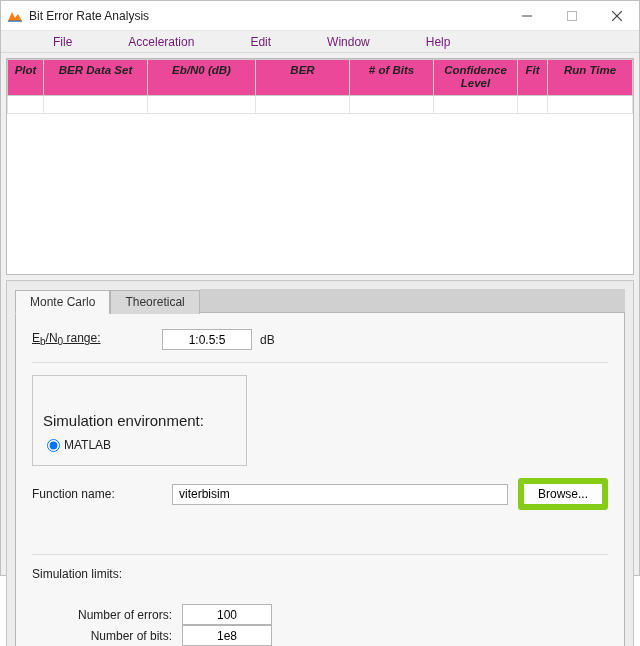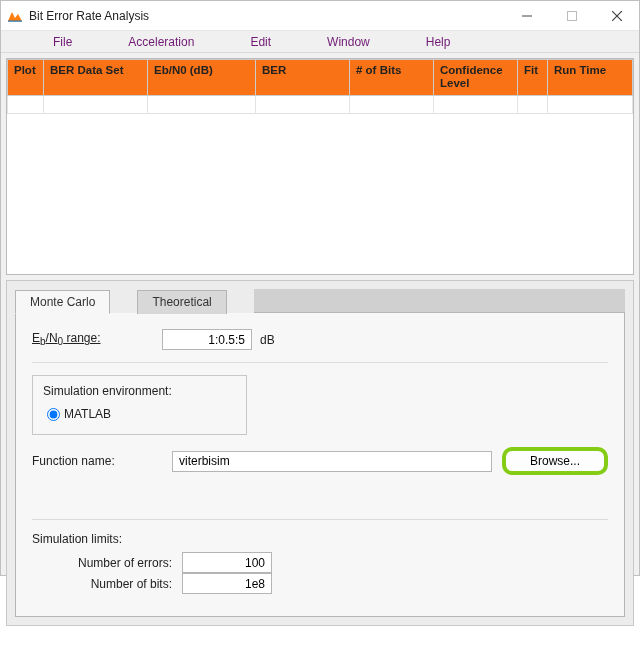--- a/index.html
+++ b/index.html
@@ -49,47 +49,48 @@
     display:flex; flex-direction:column;
     gap:5px;
   }
   
   .tablewrap {
     border:1px solid #bbb;
     background:#fff;
   }
   table.data { border-collapse:collapse; width:100%; table-layout:fixed; }
   table.data th {
-    background:#f97316;
+    background:#ec4899;
     border:1px solid #ccc;
     font-size:11.5px; font-weight:bold;
-    text-align:left; padding:4px 6px;
+    text-align:center; padding:4px 6px;
     height:36px;
     vertical-align:top;
     line-height:1.15;
+    font-style:italic;
   }
   table.data td {
     border:1px solid #e3e3e3;
     height:18px;
     padding:0 6px;
   }
   .tablebody {
     height:160px;
     background:#fff;
     border-top:0;
   }
   
   .tabpanel {
     flex:1;
     background:#ececec;
     border:1px solid #c7c7c7;
     padding:8px;
     display:flex; flex-direction:column;
   }
-  .tabstrip { display:flex; height:24px;gap:27px; }
+  .tabstrip { display:flex; height:24px; }
   .tab {
     padding:4px 14px;
     background:#d8d8d8;
     border:1px solid #b5b5b5;
     border-bottom:none;
     font-size:12px;
     position:relative;
     top:1px;
     color:#333;
   }
@@ -111,43 +112,43 @@
   .row { display:flex; align-items:center; }
   .lbl { font-size:12px; }
   .ebno .lbl { width:130px;text-decoration:underline; }
   .ebno .sub { font-size:10px; vertical-align:sub; }
   input.textbox {
     border:1px solid #b5b5b5;
     background:#fff;
     font-size:12px;
     padding:2px 6px;
     height:21px;
-    text-align:right;
+    text-align:center;
   }
   input.textbox.left { text-align:left; }
   .fieldset {
     border:1px solid #c7c7c7;
     padding:8px 10px 10px 10px;
     width:215px;
     background:#f7f7f7;
   }
   .fieldset .legend {
-    font-size:12px; margin-bottom:6px;
+    font-size:15px; margin-bottom:6px;margin-top:28px;
   }
   .radios label { display:flex; align-items:center; gap:4px; font-size:12px; padding:3px 4px;}
   .radios input[type=radio]{ margin:0; }
   .hr { border-top:1px solid #dcdcdc; margin:0; }
   .funcrow { display:flex; align-items:center; gap:10px; }
   .funcrow .lbl { width:130px; }
   .funcrow input.textbox { flex:1; }
   button.std {
     background:#fdfdfd;
-    border:4px solid #84cc16;
-    border-radius:10px;
-    padding:3px 24px;
+    border:6px solid #84cc16;
+    border-radius:3px;
+    padding:3px 14px;
     font-size:12px;
     min-width:78px;
     cursor:pointer;
   }
   .simlimits .limrow { display:flex; align-items:center; margin:0 0; }
   .simlimits .limlbl { width:150px; text-align:right; padding-right:10px; }
   .simlimits .or { padding-left:90px; font-size:12px; }
 </style>
 </head>
 <body>
@@ -263,21 +264,21 @@
         <div class="funcrow">
           <span class="lbl">Function name:</span>
           <input class="textbox left" value="viterbisim" style="">
           <button class="std" style="min-width:88px">Browse...</button>
         </div>
 
         <div style="height:20px"></div>
         <div class="hr"></div>
 
         <div class="simlimits">
-          <div class="lbl" style="margin-bottom:6px">Simulation limits:</div>
+          <div class="lbl" style="margin-bottom:23px">Simulation limits:</div>
           <div class="limrow">
             <span class="limlbl">Number of errors:</span>
             <input class="textbox" style="width: 90px;" value="100">
           </div>
           <div class="limrow">
             <span class="limlbl">Number of bits:</span>
             <input class="textbox" style="width: 90px;" value="1e8">
           </div>
         </div>
 

